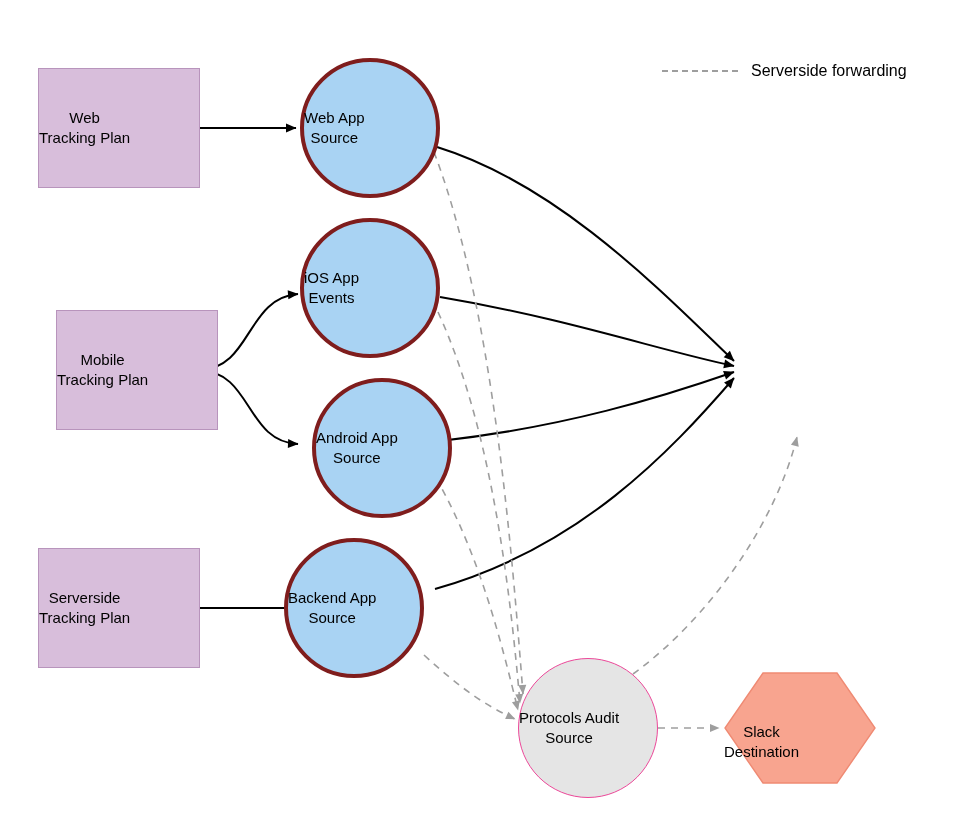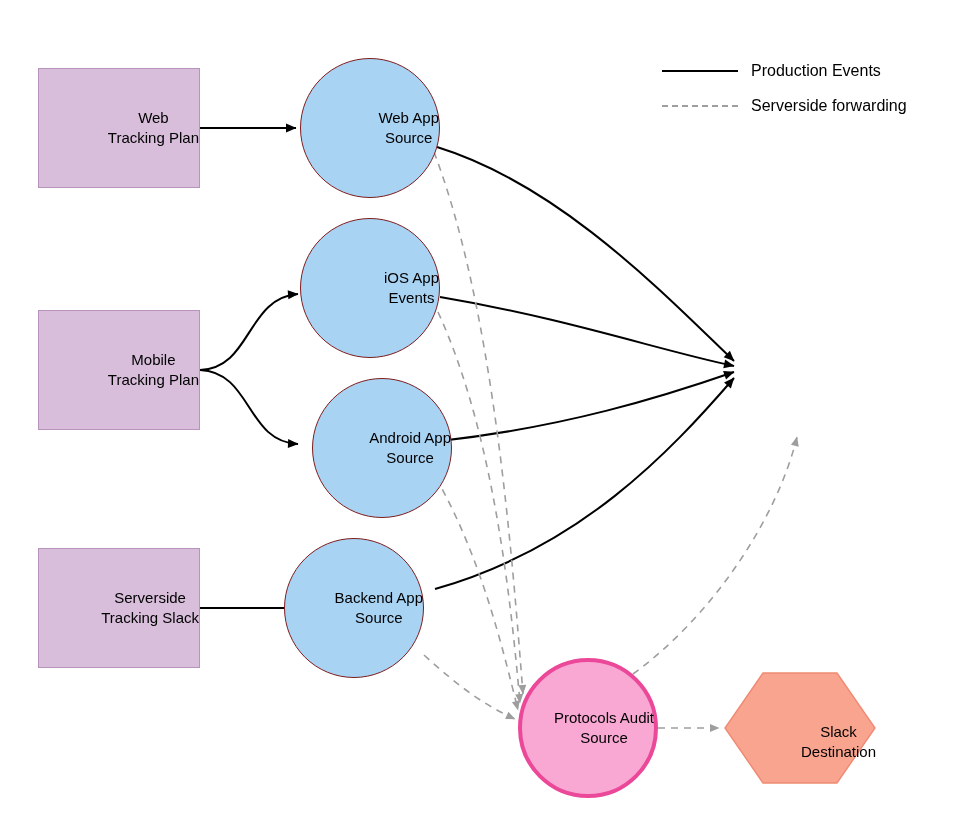--- a/index.html
+++ b/index.html
@@ -10,44 +10,44 @@
     background: #ffffff;
     font-family: "Liberation Sans", sans-serif;
     color: #000000;
     overflow: hidden;
   }
   .edge-layer { position: absolute; left: 0; top: 0; }
   .node {
     position: absolute;
     display: flex;
     align-items: center;
-    justify-content: flex-end;
+    justify-content: flex-start;
     text-align: center;
     font-size: 15px;
     line-height: 1.35;
   }
   .lbl { white-space: pre-line; position: relative; z-index: 2; }
   .plan {
     width: 162px; height: 120px;
     background: #d8bedb;
     border: 1px solid #b894bc;
     box-sizing: border-box;
   }
   .source {
     width: 140px; height: 140px;
     border-radius: 50%;
     background: #a9d3f3;
-    border: 1px solid #7f1d1d;
+    border: 4px solid #7f1d1d;
     box-sizing: border-box;
   }
   .audit {
     width: 140px; height: 140px;
     border-radius: 50%;
-    background: #f9a8d4;
-    border: 4px solid #ec4899;
+    background: #e5e5e5;
+    border: 1px solid #ec4899;
     box-sizing: border-box;
   }
   .warehouse { width: 124px; height: 118px; padding-top: 12px; box-sizing: border-box; }
   .warehouse svg, .hex svg { position: absolute; left: 0; top: 0; z-index: 1; }
   .hex { width: 152px; height: 140px; }
   .legend { position: absolute; left: 662px; top: 61px; }
   .legend-row { display: flex; align-items: center; height: 20px; margin-bottom: 15px; }
   .line { display: inline-block; width: 76px; margin-right: 13px; }
   .line.solid { border-top: 2px solid #000000; }
   .line.dashed { border-top: 2px dashed #9e9e9e; }
@@ -86,27 +86,27 @@
       <path d="M424,655 C460,688 486,706 515,719" marker-end="url(#arrow-gray)"></path>
       <path d="M633,674 C710,618 776,522 797,437" marker-end="url(#arrow-gray)"></path>
       <path d="M658,728 L719,728" marker-end="url(#arrow-gray)"></path>
     </g>
   </svg>
 
   <div class="node plan" style="left:38px;top:68px">
     <span class="lbl">Web
 Tracking Plan</span>
   </div>
-  <div class="node plan" style="left:38px;top:310px">
+  <div class="node plan" style="left:56px;top:310px">
     <span class="lbl">Mobile
 Tracking Plan</span>
   </div>
   <div class="node plan" style="left:38px;top:548px">
     <span class="lbl">Serverside
-Tracking Slack</span>
+Tracking Plan</span>
   </div>
 
   <div class="node source" style="left:300px;top:58px">
     <span class="lbl">Web App
 Source</span>
   </div>
   <div class="node source" style="left:300px;top:218px">
     <span class="lbl">iOS App
 Events</span>
   </div>
@@ -128,22 +128,18 @@
   <div class="node hex" style="left:724px;top:672px">
     <svg width="152" height="112" viewBox="0 0 152 112">
       <polygon points="39,1 113,1 151,56 113,111 39,111 1,56" fill="#f8a48f" stroke="#ef8a73" stroke-width="1.4"></polygon>
     </svg>
     <span class="lbl">Slack
 Destination</span>
   </div>
 
   <div class="legend">
     <div class="legend-row">
-      <span class="line solid"></span>
-      <span class="legend-label">Production Events</span>
-    </div>
-    <div class="legend-row">
       <span class="line dashed"></span>
       <span class="legend-label">Serverside forwarding</span>
     </div>
   </div>
 
 </div>
 
 </body></html>

